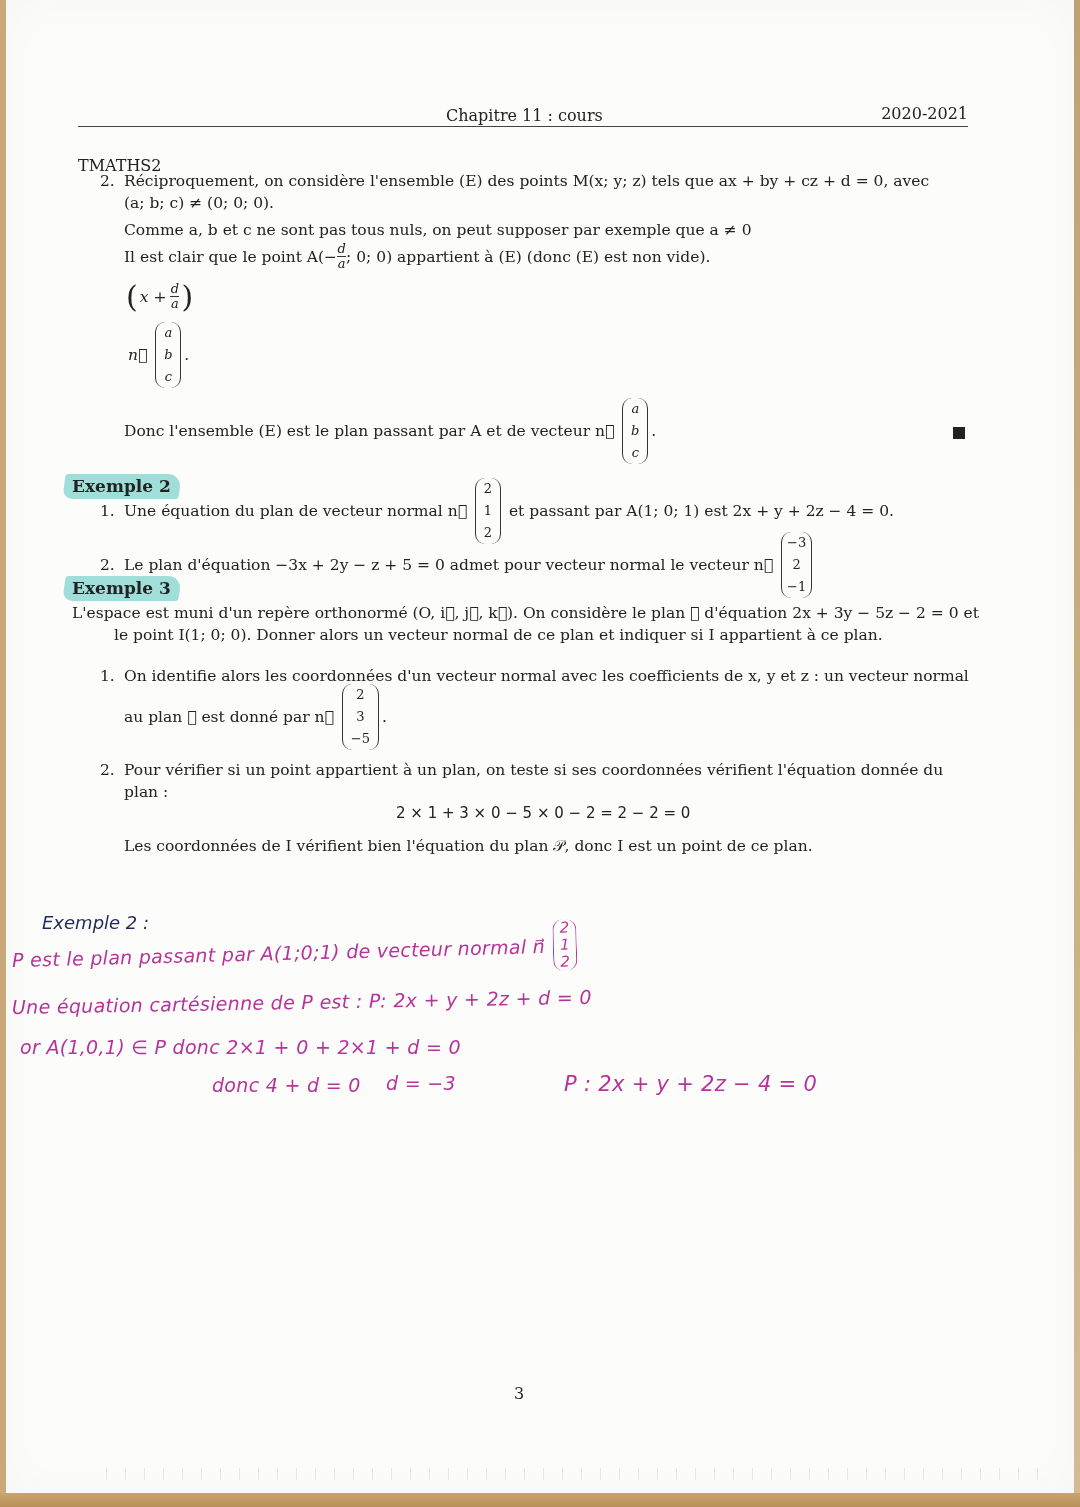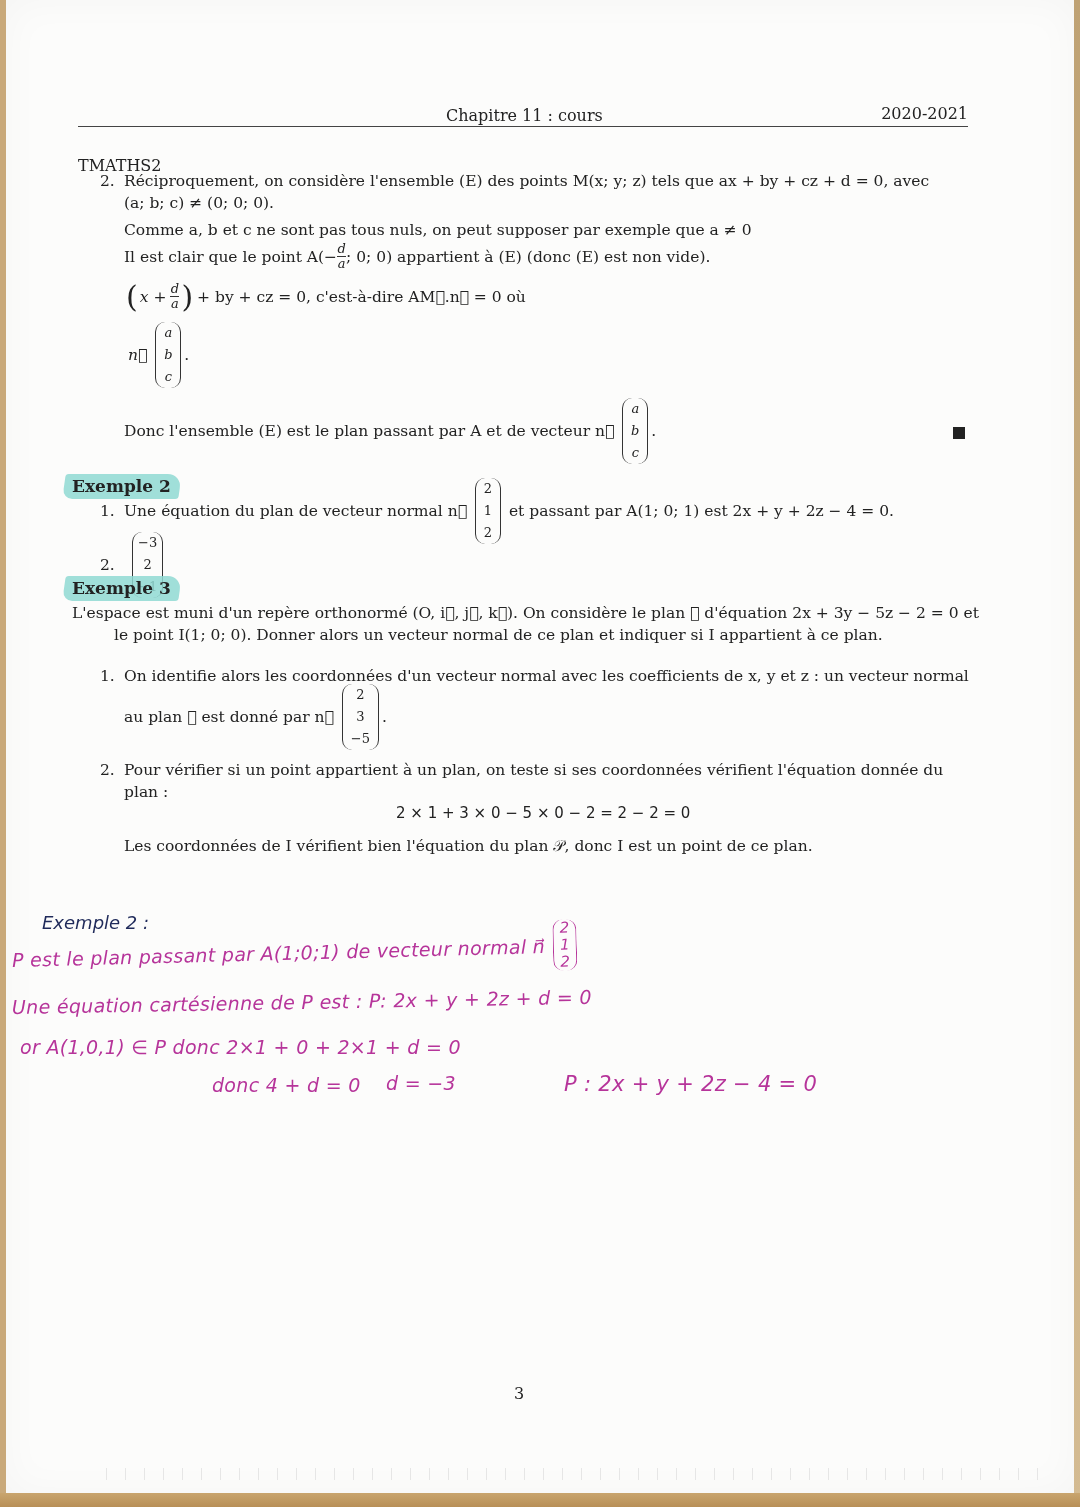--- a/index.html
+++ b/index.html
@@ -87,21 +87,20 @@
     </div>
 
     <div class="abs t" style="left:118px;top:282px;display:flex;align-items:center;">
       <span style="font-size:30px;font-weight:200;margin:0 2px;">(</span>
       <span style="font-style:italic;">x +</span>
       <span style="display:inline-flex;flex-direction:column;align-items:center;font-size:13px;line-height:14px;font-style:italic;margin-left:4px;">
         <span>d</span>
         <span style="border-top:1px solid #333;width:9px;text-align:center;">a</span>
       </span>
       <span style="font-size:30px;font-weight:200;margin:0 4px 0 2px;">)</span>
-      <span>+ by + cz = 0, c'est-à-dire AM⃗.n⃗ = 0 où</span>
     </div>
 
     <div class="abs t" style="left:122px;top:322px;display:flex;align-items:center;">
       <span style="font-style:italic;margin-right:8px;">n⃗</span>
       <span class="vec ital">
         <span>a</span>
         <span>b</span>
         <span>c</span>
       </span>
       <span style="margin-left:3px;">.</span>
@@ -129,20 +128,21 @@
       <span class="vec" style="margin:0 8px;">
         <span>2</span>
         <span>1</span>
         <span>2</span>
       </span>
       <span>et passant par A(1; 0; 1) est 2x + y + 2z − 4 = 0.</span>
     </div>
 
     <span class="abs t" style="left:94px;top:554px;">2.</span>
     <div class="abs t" style="left:118px;top:530px;display:flex;align-items:center;height:70px;">
+      <span>Le plan d'équation −3x + 2y − z + 5 = 0 admet pour vecteur normal le vecteur n⃗</span>
       <span class="vec" style="margin-left:8px;">
         <span>−3</span>
         <span>2</span>
         <span>−1</span>
       </span>
     </div>
   </div>
 
   <div>
     <div class="hl" style="left:58px;top:576px;width:116px;height:25px;"></div>

